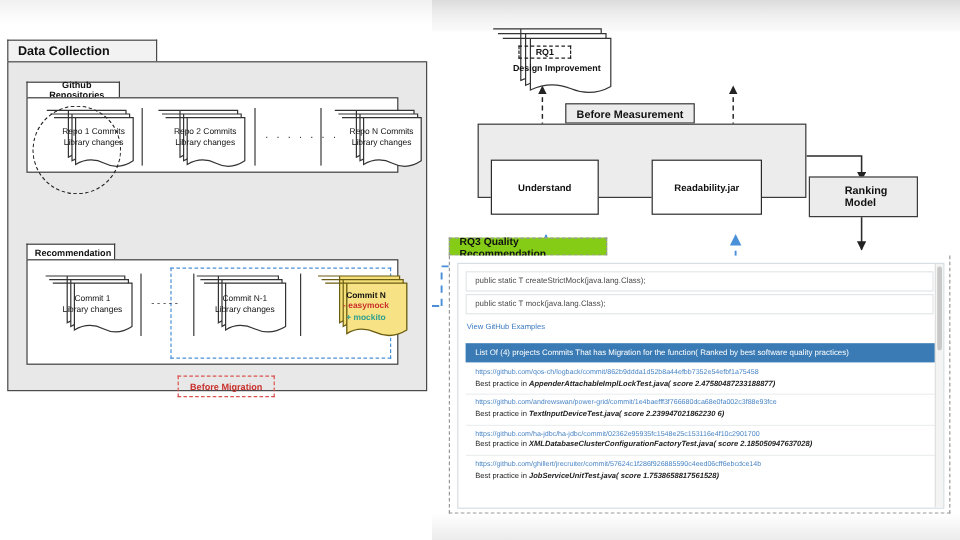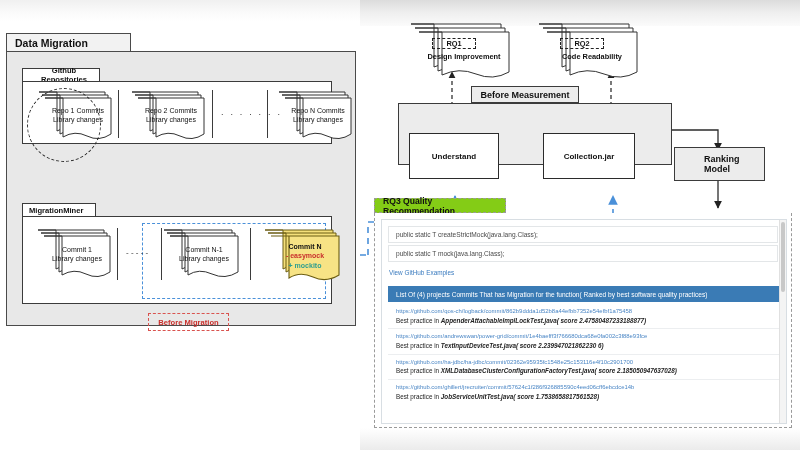--- a/index.html
+++ b/index.html
@@ -175,21 +175,21 @@
     <path d="M455,222 L613,222 L613,196" fill="none" stroke="#4a90d9" stroke-width="1.6" stroke-dasharray="6,5" marker-end="url(#arrBlue)"></path>
 
     <path d="M452,106 L452,72" fill="none" stroke="#222" stroke-width="1.2" stroke-dasharray="4,3" marker-end="url(#arrBlack)"></path>
     <path d="M611,106 L611,72" fill="none" stroke="#222" stroke-width="1.2" stroke-dasharray="4,3" marker-end="url(#arrBlack)"></path>
 
     <path d="M672,130 L718,130 L718,150" fill="none" stroke="#2b2b2b" stroke-width="1.3" marker-end="url(#arrBlack)"></path>
 
     <path d="M718,180 L718,208" fill="none" stroke="#2b2b2b" stroke-width="1.3" marker-end="url(#arrBlack)"></path>
   </svg>
 
-  <div class="abs dc-tab" style="left:6px;top:33px;width:125px;height:18px;">Data Migration</div>
+  <div class="abs dc-tab" style="left:6px;top:33px;width:125px;height:18px;">Data Collection</div>
   <div class="abs dc-body" style="left:6px;top:51px;width:350px;height:275px;"></div>
 
   <div class="abs grp-tab" style="left:22px;top:68px;width:78px;height:13px;text-align:center;">Github Repositories</div>
   <div class="abs grp-body" style="left:22px;top:81px;width:310px;height:63px;"></div>
 
   <div class="docstack" style="left:33px;top:90px;">
     <svg width="84" height="52" viewBox="0 0 84 52">
       <path d="M6,2 H72 V38 Q60,46 48,40 Q36,34 24,41 V2 Z" fill="#fff" stroke="#333" stroke-width="1"></path>
       <path d="M9,5 H75 V41 Q63,49 51,43 Q39,37 27,44 V5 Z" fill="#fff" stroke="#333" stroke-width="1"></path>
       <path d="M12,8 H78 V44 Q66,52 54,46 Q42,40 30,47 V8 Z" fill="#fff" stroke="#333" stroke-width="1"></path>
@@ -223,21 +223,21 @@
       <path d="M6,2 H72 V38 Q60,46 48,40 Q36,34 24,41 V2 Z" fill="#fff" stroke="#333" stroke-width="1"></path>
       <path d="M9,5 H75 V41 Q63,49 51,43 Q39,37 27,44 V5 Z" fill="#fff" stroke="#333" stroke-width="1"></path>
       <path d="M12,8 H78 V44 Q66,52 54,46 Q42,40 30,47 V8 Z" fill="#fff" stroke="#333" stroke-width="1"></path>
     </svg>
     <div class="doc-label" style="top:16px;left:42px;width:66px;">
       <span>Repo N Commits</span><br>
       <span>Library changes</span>
     </div>
   </div>
 
-  <div class="abs grp-tab" style="left:22px;top:203px;width:74px;height:13px;">MigrationMiner</div>
+  <div class="abs grp-tab" style="left:22px;top:203px;width:74px;height:13px;">Recommendation</div>
   <div class="abs grp-body" style="left:22px;top:216px;width:310px;height:88px;"></div>
 
   <div class="bluedash" style="left:142px;top:223px;width:182px;height:74px;"></div>
 
   <div class="docstack" style="left:32px;top:228px;">
     <svg width="84" height="52" viewBox="0 0 84 52">
       <path d="M6,2 H72 V38 Q60,46 48,40 Q36,34 24,41 V2 Z" fill="#fff" stroke="#333" stroke-width="1"></path>
       <path d="M9,5 H75 V41 Q63,49 51,43 Q39,37 27,44 V5 Z" fill="#fff" stroke="#333" stroke-width="1"></path>
       <path d="M12,8 H78 V44 Q66,52 54,46 Q42,40 30,47 V8 Z" fill="#fff" stroke="#333" stroke-width="1"></path>
     </svg>
@@ -281,34 +281,25 @@
   <div class="docstack" style="left:403px;top:22px;">
     <svg width="110" height="60" viewBox="0 0 110 60">
       <path d="M8,2 H98 V42 Q82,51 65,44 Q48,37 31,45 V2 Z" fill="#fff" stroke="#333" stroke-width="1"></path>
       <path d="M12,6 H102 V46 Q86,55 69,48 Q52,41 35,49 V6 Z" fill="#fff" stroke="#333" stroke-width="1"></path>
       <path d="M16,10 H106 V50 Q90,59 73,52 Q56,45 39,53 V10 Z" fill="#fff" stroke="#333" stroke-width="1"></path>
     </svg>
     <div class="abs" style="left:29px;top:16px;width:44px;height:11px;border:1px dashed #222;display:flex;align-items:center;justify-content:center;font-size:7.4px;font-weight:bold;color:#111;">RQ1</div>
     <div class="doc-label" style="top:30px;left:16px;width:90px;font-size:7.4px;font-weight:bold;">Design Improvement</div>
   </div>
 
-  <div class="docstack" style="left:531px;top:22px;">
-    <svg width="110" height="60" viewBox="0 0 110 60">
-      <path d="M8,2 H98 V42 Q82,51 65,44 Q48,37 31,45 V2 Z" fill="#fff" stroke="#333" stroke-width="1"></path>
-      <path d="M12,6 H102 V46 Q86,55 69,48 Q52,41 35,49 V6 Z" fill="#fff" stroke="#333" stroke-width="1"></path>
-      <path d="M16,10 H106 V50 Q90,59 73,52 Q56,45 39,53 V10 Z" fill="#fff" stroke="#333" stroke-width="1"></path>
-    </svg>
-    <div class="abs" style="left:29px;top:16px;width:44px;height:11px;border:1px dashed #222;display:flex;align-items:center;justify-content:center;font-size:7.4px;font-weight:bold;color:#111;">RQ2</div>
-    <div class="doc-label" style="top:30px;left:16px;width:90px;font-size:7.4px;font-weight:bold;">Code Readability</div>
-  </div>
 
   <div class="abs mm-tab" style="left:471px;top:86px;width:108px;height:17px;">Before Measurement</div>
   <div class="abs mm-body" style="left:398px;top:103px;width:274px;height:62px;"></div>
   <div class="abs tool-box" style="left:409px;top:110px;width:90px;height:46px;">Understand</div>
-  <div class="abs tool-box" style="left:543px;top:110px;width:92px;height:46px;">Collection.jar</div>
+  <div class="abs tool-box" style="left:543px;top:110px;width:92px;height:46px;">Readability.jar</div>
 
   <div class="abs rank-box" style="left:674px;top:147px;width:91px;height:34px;">Ranking Model</div>
 
   <div class="abs rq3-tab" style="left:374px;top:198px;width:132px;height:15px;">RQ3 Quality Recommendation</div>
   <div class="abs rq3-body" style="left:374px;top:213px;width:418px;height:215px;"></div>
 
   <div class="rq3-inner" style="left:381px;top:219px;width:404px;height:203px;">
 
     <div class="sig-row" style="position:absolute;left:6px;top:6px;width:390px;height:17px;">public static T createStrictMock(java.lang.Class);</div>
     <div class="sig-row" style="position:absolute;left:6px;top:25px;width:390px;height:17px;">public static T mock(java.lang.Class);</div>

